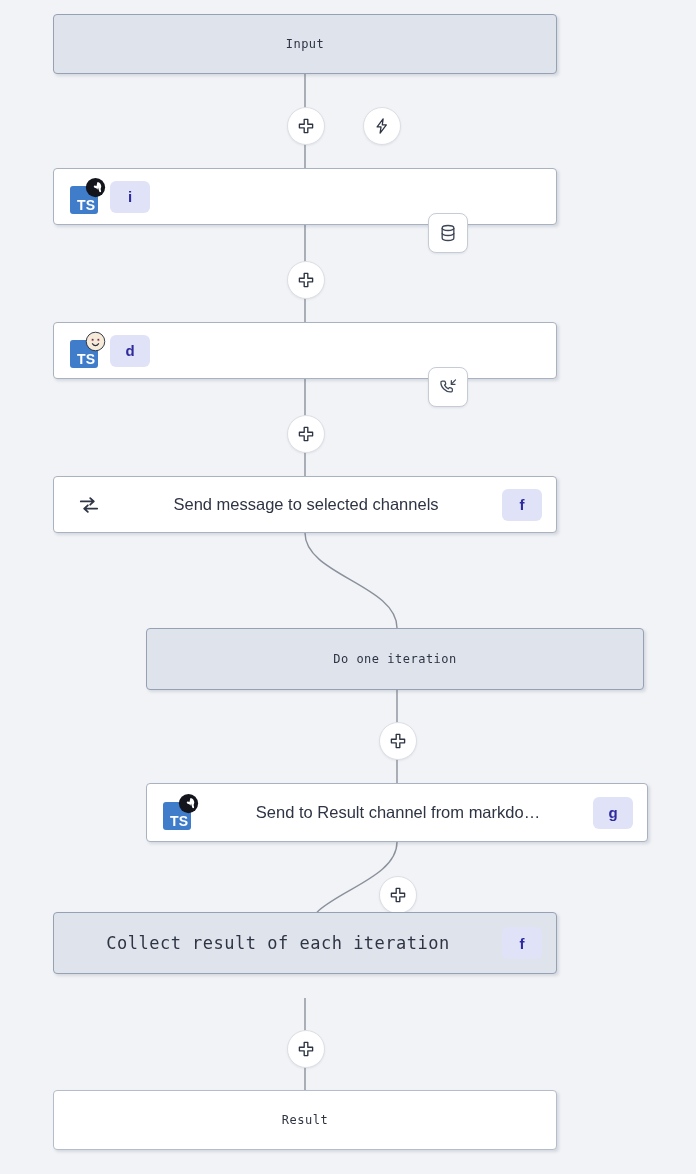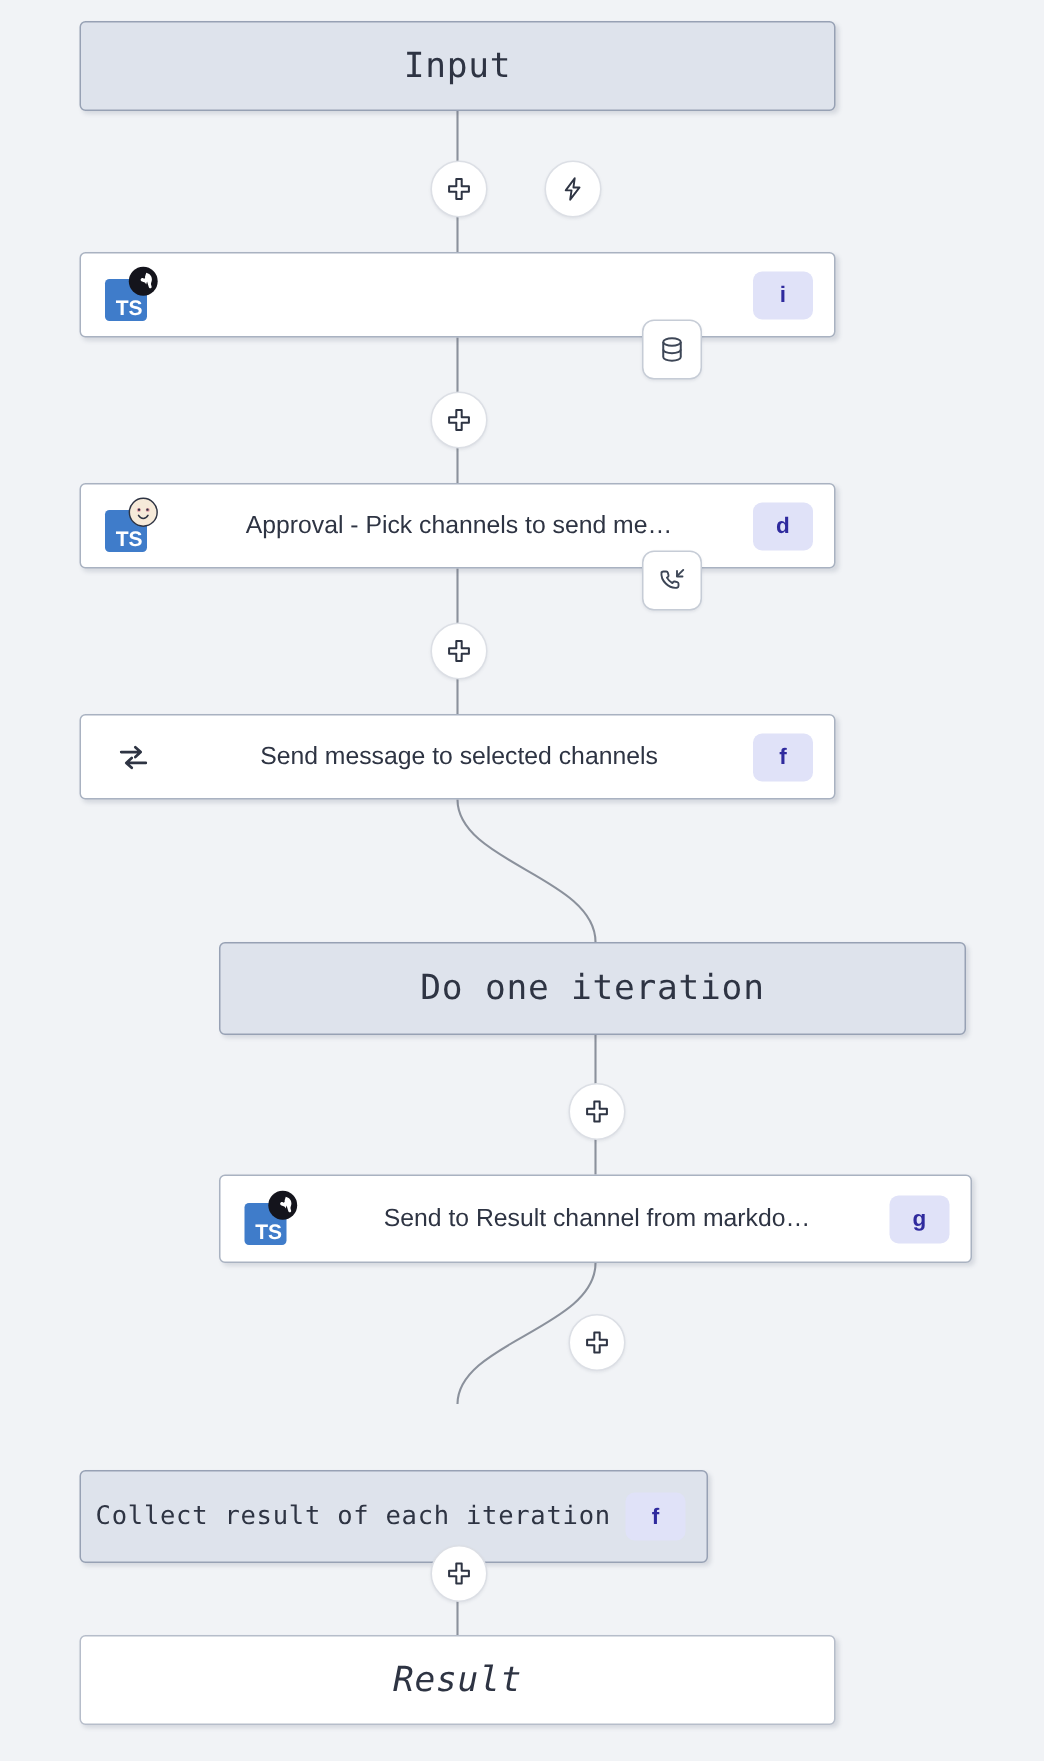--- a/index.html
+++ b/index.html
@@ -35,33 +35,31 @@
     align-items: center;
     box-shadow: 2px 2px 3px rgba(90,100,120,0.18);
   }
   .node.shaded {
     background: #dee3ec;
     border: 1px solid #97a1b4;
   }
   .node.plain {
     background: #ffffff;
     border: 1px solid #b6bdca;
-    font-style: italic;
   }
   .node.card {
     background: #ffffff;
     border: 1px solid #a9b2c1;
-    justify-content: space-between;
   }
   
   .mono-title {
     width: 100%;
     text-align: center;
     font-family: "DejaVu Sans Mono", "Liberation Mono", monospace;
-    font-size: 23px;
+    font-size: 12px;
     letter-spacing: 0.5px;
     color: #2e3443;
   }
   .mono-title-inline {
     flex: 1;
     text-align: center;
     font-family: "DejaVu Sans Mono", "Liberation Mono", monospace;
     font-size: 17px;
     letter-spacing: 0.5px;
     color: #2e3443;
@@ -242,21 +240,20 @@
         <svg width="21" height="21" viewBox="0 0 24 24">
           <circle cx="12" cy="12" r="10.6" fill="#f6ead9" stroke="#2e3443" stroke-width="1.1"></circle>
           <circle cx="8.6" cy="10.2" r="1.5" fill="#e59aa6"></circle>
           <circle cx="15.4" cy="10.2" r="1.5" fill="#e59aa6"></circle>
           <circle cx="8.8" cy="10" r=".9" fill="#2e3443"></circle>
           <circle cx="15.2" cy="10" r=".9" fill="#2e3443"></circle>
           <path d="M8.4 14.4c1 1.6 2.2 2.3 3.6 2.3s2.6-.7 3.6-2.3" fill="none" stroke="#2e3443" stroke-width="1.2" stroke-linecap="round"></path>
         </svg>
       </span>
     </span>
-    <span class="row-label">Approval - Pick channels to send me…</span>
     <span class="letter-badge">d</span>
   </div>
   <div class="attach-badge" style="left:428px; top:367px;">
     <svg width="20" height="20" viewBox="0 0 24 24">
       <path d="M3.6 5.4c-.4 3 .9 6.5 3.4 9s6 3.8 9 3.4c.7-.1 1.2-.7 1.2-1.4v-1.8c0-.6-.4-1.1-1-1.3l-2-.5c-.5-.1-1 .1-1.3.5l-.6.8a11.5 11.5 0 0 1-4.4-4.4l.8-.6c.4-.3.6-.8.5-1.3l-.5-2c-.2-.6-.7-1-1.3-1H5.1c-.8 0-1.4.5-1.5 1.2z" fill="none" stroke="#3d4656" stroke-width="1.5" stroke-linejoin="round"></path>
       <path d="M21 3.5 16 8.5" fill="none" stroke="#3d4656" stroke-width="1.5" stroke-linecap="round"></path>
       <path d="M16 4.4v4.4h4.4" fill="none" stroke="#3d4656" stroke-width="1.5" stroke-linejoin="round" stroke-linecap="round"></path>
     </svg>
   </div>
 
@@ -301,21 +298,21 @@
     <span class="row-label">Send to Result channel from markdo…</span>
     <span class="letter-badge">g</span>
   </div>
 
   <div class="circle-btn" style="left:379px; top:876px;">
     <svg width="18" height="18" viewBox="0 0 24 24">
       <path d="M9.6 3.2h4.8v6.4h6.4v4.8h-6.4v6.4H9.6v-6.4H3.2V9.6h6.4z" fill="none" stroke="#2e3443" stroke-width="1.8" stroke-linejoin="round"></path>
     </svg>
   </div>
 
-  <div class="node shaded" style="left:53px; top:980px; width:419px; height:62px;">
+  <div class="node shaded" style="left:53px; top:912px; width:504px; height:62px;">
     <span class="mono-title-inline">Collect result of each iteration</span>
     <span class="letter-badge">f</span>
   </div>
 
   <div class="circle-btn" style="left:287px; top:1030px;">
     <svg width="18" height="18" viewBox="0 0 24 24">
       <path d="M9.6 3.2h4.8v6.4h6.4v4.8h-6.4v6.4H9.6v-6.4H3.2V9.6h6.4z" fill="none" stroke="#2e3443" stroke-width="1.8" stroke-linejoin="round"></path>
     </svg>
   </div>
 

